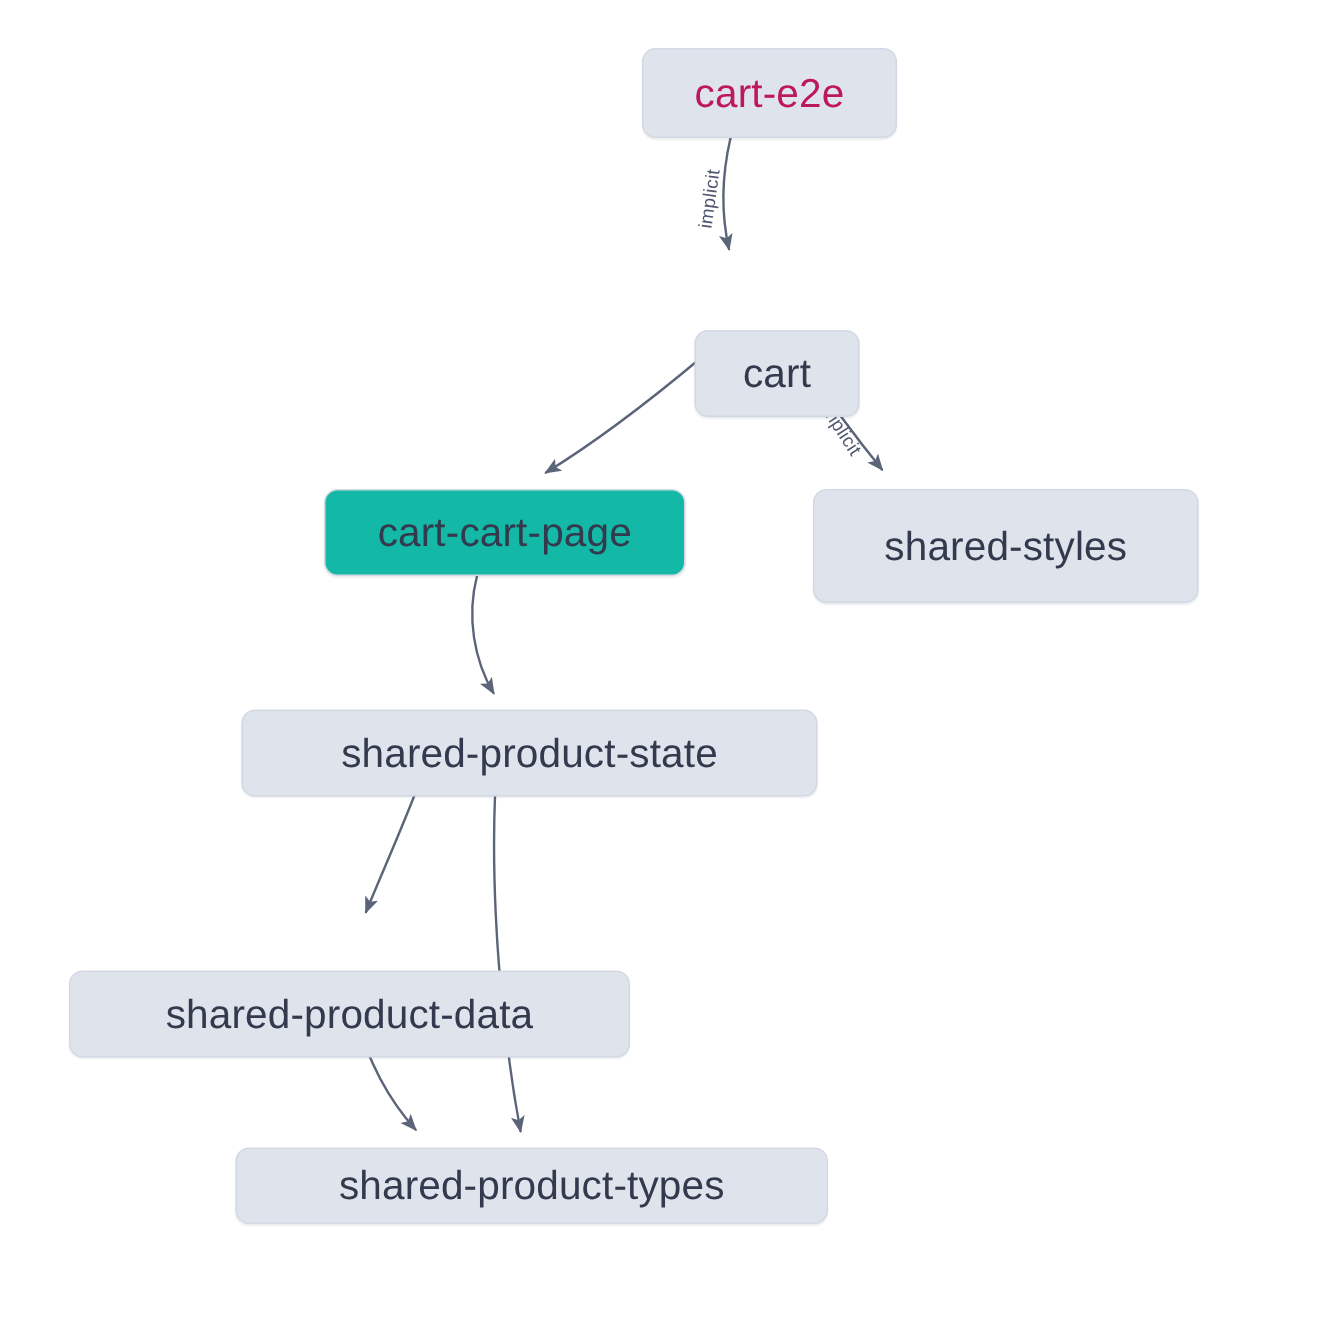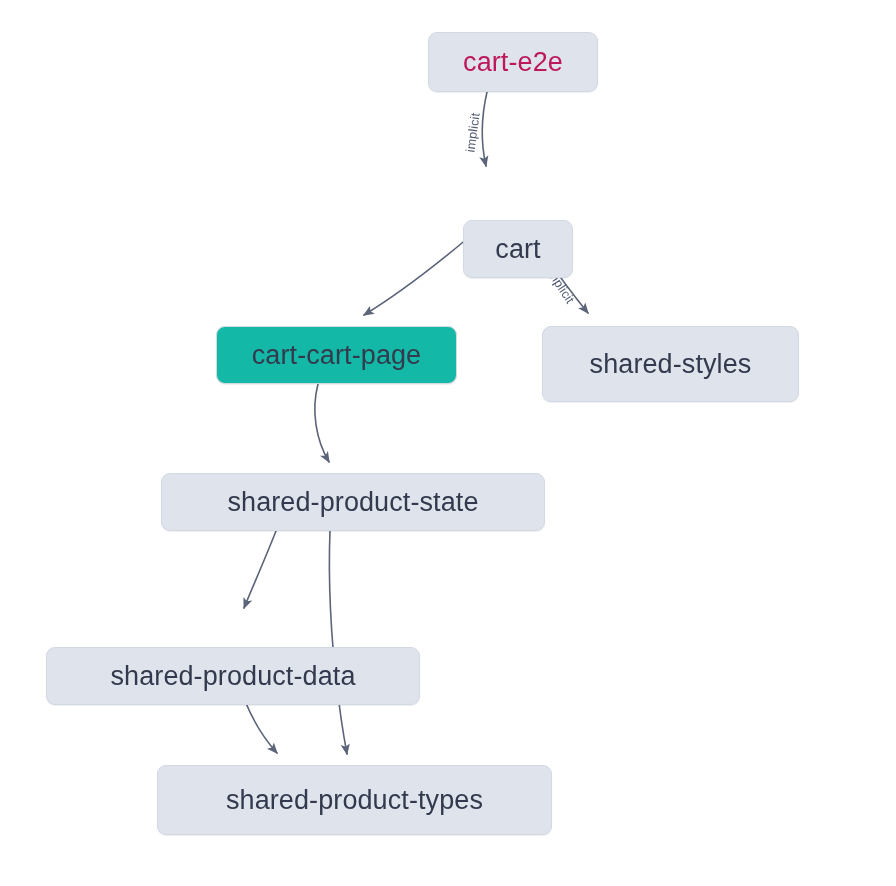--- a/index.html
+++ b/index.html
@@ -84,16 +84,16 @@
       </g>
   </svg>
 
   <div id="nodes-layer">
       <div class="node" style="left: 428px; top: 32px; width: 170px; height: 60px; background: rgb(223, 228, 236); border-color: rgb(211, 217, 227); color: #be185d; text-align: right;">cart-e2e</div>
       <div class="node" style="left: 463px; top: 180px; width: 110px; height: 58px; background: rgb(223, 228, 236); border-color: rgb(211, 217, 227); color: rgb(51, 58, 77); margin-top: 40px;">cart</div>
       <div class="node" style="left: 216px; top: 326px; width: 241px; height: 58px; background: #14b8a6; border-color: rgb(211, 217, 227); color: rgb(51, 58, 77);">cart-cart-page</div>
       <div class="node" style="left: 542px; top: 326px; width: 257px; height: 76px; background: rgb(223, 228, 236); border-color: rgb(211, 217, 227); color: rgb(51, 58, 77);">shared-styles</div>
       <div class="node" style="left: 161px; top: 473px; width: 384px; height: 58px; background: rgb(223, 228, 236); border-color: rgb(211, 217, 227); color: rgb(51, 58, 77); text-align: right;">shared-product-state</div>
       <div class="node" style="left: 46px; top: 619px; width: 374px; height: 58px; background: rgb(223, 228, 236); border-color: rgb(211, 217, 227); color: rgb(51, 58, 77); margin-top: 28px;">shared-product-data</div>
-      <div class="node" style="left: 157px; top: 765px; width: 395px; height: 70px; background: rgb(223, 228, 236); border-color: rgb(211, 217, 227); color: rgb(51, 58, 77);">shared-product-types</div>
+      <div class="node" style="left: 157px; top: 765px; width: 395px; height: 51px; background: rgb(223, 228, 236); border-color: rgb(211, 217, 227); color: rgb(51, 58, 77);">shared-product-types</div>
     </div>
 
 </div>
 
 </body></html>

